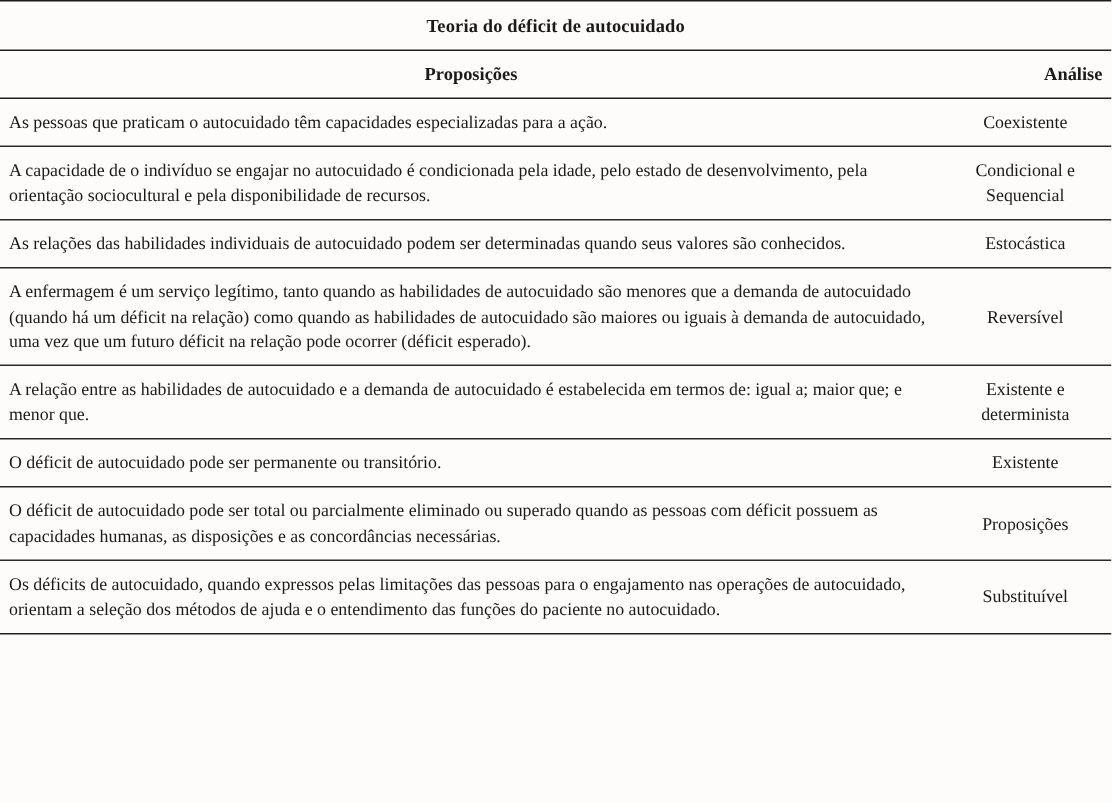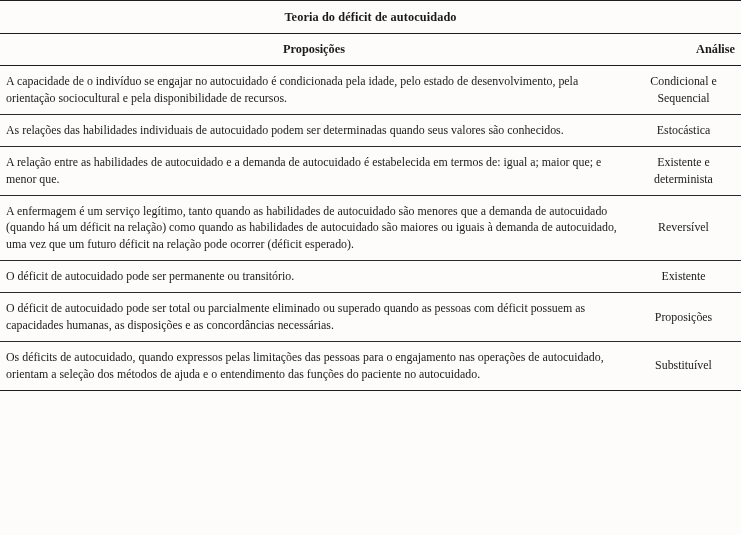--- a/index.html
+++ b/index.html
@@ -91,39 +91,43 @@
 
       <tr class="hdr-title">
         <td colspan="2">Teoria do déficit de autocuidado</td>
       </tr>
 
       <tr class="hdr-cols">
         <td class="col-prop-head">Proposições</td>
         <td class="col-ana-head">Análise</td>
       </tr>
 
+      <tr class="body-row">
+        <td class="cell-prop">As pessoas que praticam o autocuidado têm capacidades especializadas para a ação.</td>
+        <td class="cell-ana">Coexistente</td>
+      </tr>
 
       <tr class="body-row">
         <td class="cell-prop">A capacidade de o indivíduo se engajar no autocuidado é condicionada pela idade, pelo estado de desenvolvimento, pela orientação sociocultural e pela disponibilidade de recursos.</td>
         <td class="cell-ana">Condicional e Sequencial</td>
       </tr>
 
       <tr class="body-row">
         <td class="cell-prop">As relações das habilidades individuais de autocuidado podem ser determinadas quando seus valores são conhecidos.</td>
         <td class="cell-ana">Estocástica</td>
       </tr>
 
       <tr class="body-row">
-        <td class="cell-prop">A relação entre as habilidades de autocuidado e a demanda de autocuidado é estabelecida em termos de: igual a; maior que; e menor que.</td>
-        <td class="cell-ana">Existente e determinista</td>
+        <td class="cell-prop">A enfermagem é um serviço legítimo, tanto quando as habilidades de autocuidado são menores que a demanda de autocuidado (quando há um déficit na relação) como quando as habilidades de autocuidado são maiores ou iguais à demanda de autocuidado, uma vez que um futuro déficit na relação pode ocorrer (déficit esperado).</td>
+        <td class="cell-ana">Reversível</td>
       </tr>
 
       <tr class="body-row">
-        <td class="cell-prop">A enfermagem é um serviço legítimo, tanto quando as habilidades de autocuidado são menores que a demanda de autocuidado (quando há um déficit na relação) como quando as habilidades de autocuidado são maiores ou iguais à demanda de autocuidado, uma vez que um futuro déficit na relação pode ocorrer (déficit esperado).</td>
-        <td class="cell-ana">Reversível</td>
+        <td class="cell-prop">A relação entre as habilidades de autocuidado e a demanda de autocuidado é estabelecida em termos de: igual a; maior que; e menor que.</td>
+        <td class="cell-ana">Existente e determinista</td>
       </tr>
 
 
       <tr class="body-row">
         <td class="cell-prop">O déficit de autocuidado pode ser permanente ou transitório.</td>
         <td class="cell-ana">Existente</td>
       </tr>
 
       <tr class="body-row">
         <td class="cell-prop">O déficit de autocuidado pode ser total ou parcialmente eliminado ou superado quando as pessoas com déficit possuem as capacidades humanas, as disposições e as concordâncias necessárias.</td>

